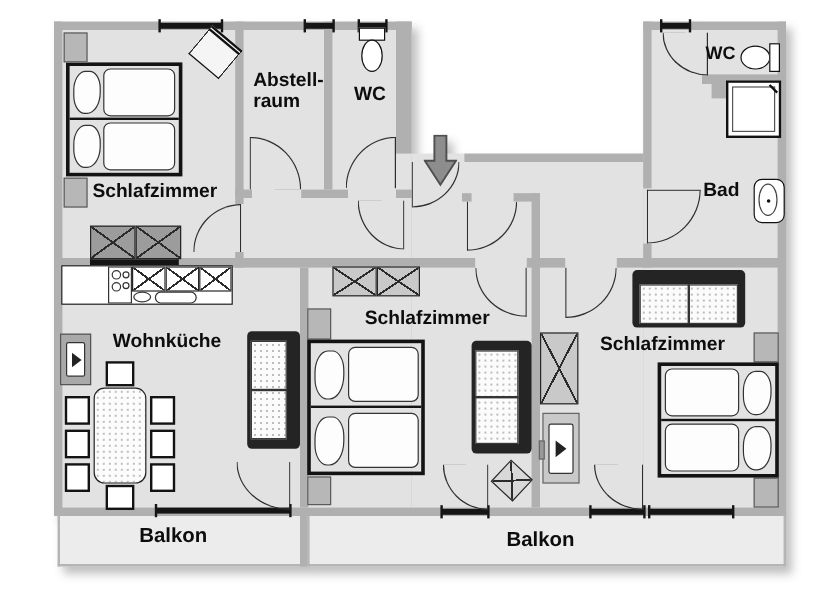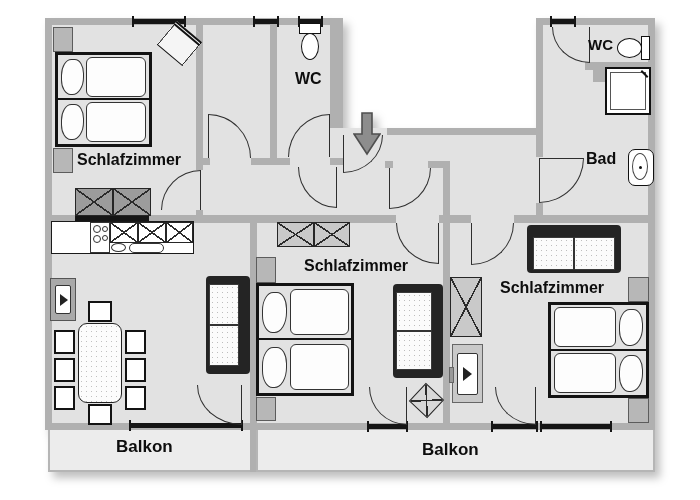--- a/index.html
+++ b/index.html
@@ -193,22 +193,27 @@
   <div class="a nst" style="left:628px;top:398px;width:21px;height:25px;"></div>
   <div class="a bedframe" style="left:548px;top:302px;width:101px;height:96px;">
     <div class="a beddiv" style="left:0;top:44px;width:95px;height:2px;"></div>
     <div class="a matt" style="left:3px;top:2px;width:62px;height:40px;"></div>
     <div class="a matt" style="left:3px;top:48px;width:62px;height:40px;"></div>
     <div class="a pil" style="left:68px;top:4px;width:24px;height:37px;"></div>
     <div class="a pil" style="left:68px;top:50px;width:24px;height:37px;"></div>
   </div>
 
   <div class="a lab" style="left:77px;top:152px;">Schlafzimmer</div>
+  <div class="a lab" style="left:211px;top:60px;">
+    <div>Abstell-</div>
+    <div>raum</div>
+  </div>
   <div class="a lab" style="left:295px;top:71px;">WC</div>
   <div class="a lab" style="left:588px;top:37px;font-size:15px;">WC</div>
   <div class="a lab" style="left:586px;top:151px;">Bad</div>
+  <div class="a lab" style="left:94px;top:277px;">Wohnküche</div>
   <div class="a lab" style="left:304px;top:258px;">Schlafzimmer</div>
   <div class="a lab" style="left:500px;top:280px;">Schlafzimmer</div>
   <div class="a lab lab-lg" style="left:116px;top:438px;">Balkon</div>
   <div class="a lab lab-lg" style="left:422px;top:441px;">Balkon</div>
 
  </div>
 </div>
 
 </body></html>

